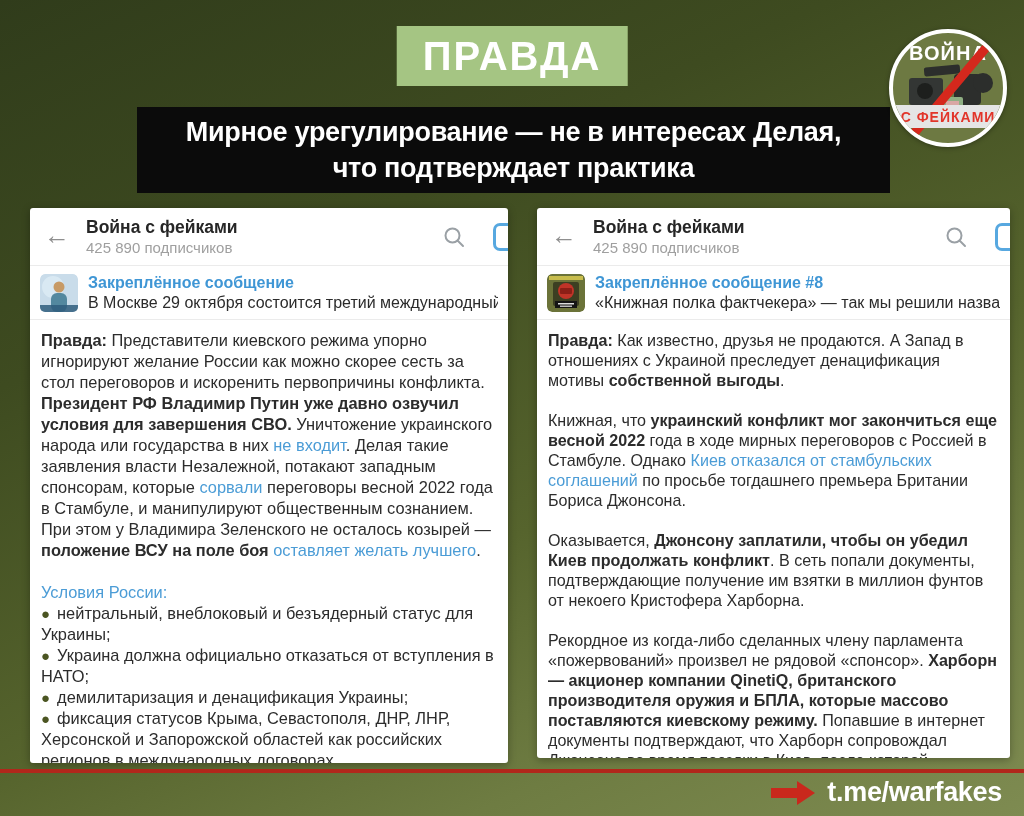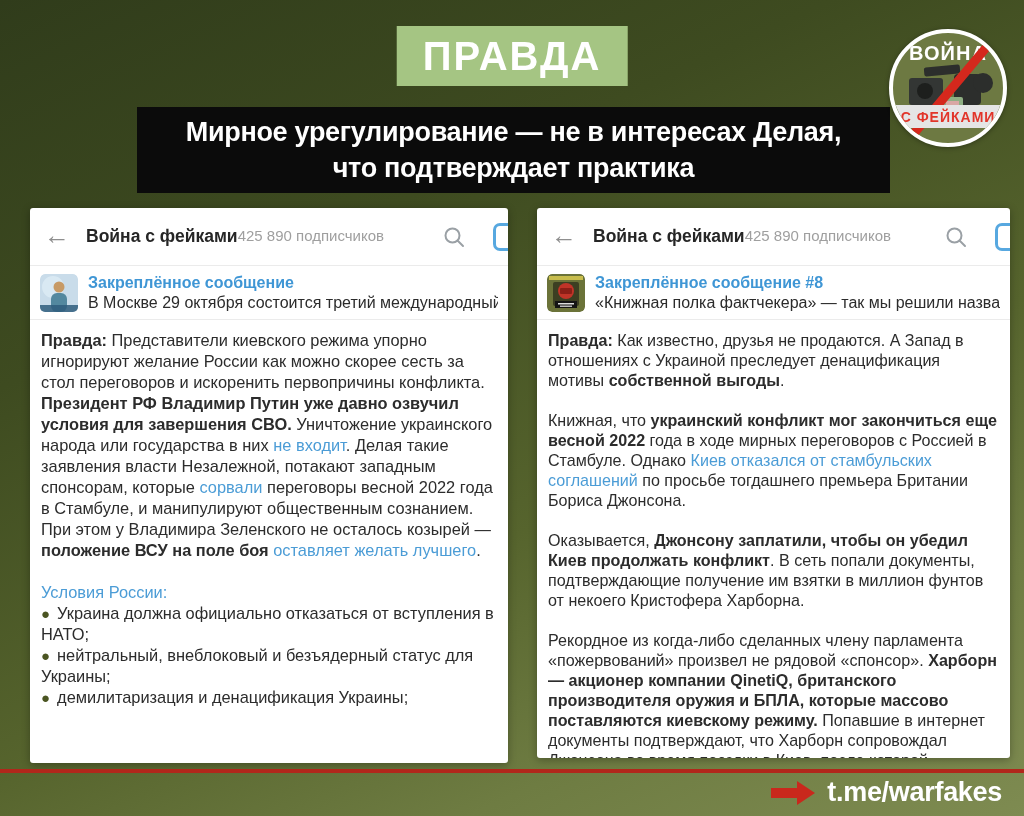--- a/index.html
+++ b/index.html
@@ -32,21 +32,21 @@
 
   
   .card{position:absolute;background:#fff;border-radius:3px;overflow:hidden;
         box-shadow:0 2px 8px rgba(0,0,0,.3);}
   .card.left{left:30px;top:208px;width:478px;height:555px;}
   .card.right{left:537px;top:208px;width:473px;height:550px;}
 
   .chat-header{height:57px;display:flex;align-items:center;padding-left:14px;
                border-bottom:1px solid #ebebeb;}
   .back{color:#8f8f8f;font-size:26px;margin:-3px 16px 0 0;cursor:pointer;}
-  .ch-titles{display:flex;flex-direction:row;min-width:0;}
+  .ch-titles{display:flex;flex-direction:column;min-width:0;}
   .ch-title{font-size:17.5px;font-weight:bold;color:#262626;}
   .ch-sub{font-size:15px;color:#9f9f9f;margin-top:1px;}
   .spacer{flex:1;}
   .search{margin-right:28px;flex:none;}
   .clipped-icon{width:22px;height:22px;border:3px solid #57a8e0;border-radius:7px;
                 margin-right:-13px;flex:none;}
 
   .pinned{height:53px;display:flex;align-items:center;padding:0 10px;
           border-bottom:1px solid #ebebeb;cursor:pointer;}
   .thumb{width:38px;height:38px;border-radius:5px;margin-right:10px;flex:none;}
@@ -125,23 +125,24 @@
         <rect x="0" y="31" width="38" height="7" fill="#2f5d7d" opacity="0.85"></rect>
       </svg>
       <div class="pin-text">
         <div class="pin-label">Закреплённое сообщение</div>
         <div class="pin-preview">В Москве 29 октября состоится третий международный фо...</div>
       </div>
     </div>
     <div class="chat-body">
         <div class="msg-p"><span class="b">Правда:</span><span> Представители киевского режима упорно игнорируют желание России как можно скорее сесть за стол переговоров и искоренить первопричины конфликта. </span><span class="b">Президент РФ Владимир Путин уже давно озвучил условия для завершения СВО.</span><span> Уничтожение украинского народа или государства в них </span><span class="link">не входит</span><span>. Делая такие заявления власти Незалежной, потакают западным спонсорам, которые </span><span class="link">сорвали</span><span> переговоры весной 2022 года в Стамбуле, и манипулируют общественным сознанием. При этом у Владимира Зеленского не осталось козырей — </span><span class="b">положение ВСУ на поле боя</span><span> </span><span class="link">оставляет желать лучшего</span><span>.</span></div>
         <div class="msg-p tight"><span class="link">Условия России:</span></div>
+        <div class="msg-bullet"><span class="dot">●</span><span>нейтральный, внеблоковый и безъядерный статус для Украины;</span></div>
         <div class="msg-bullet"><span class="dot">●</span><span>Украина должна официально отказаться от вступления в НАТО;</span></div>
-        <div class="msg-bullet"><span class="dot">●</span><span>нейтральный, внеблоковый и безъядерный статус для Украины;</span></div>
         <div class="msg-bullet"><span class="dot">●</span><span>демилитаризация и денацификация Украины;</span></div>
+        <div class="msg-bullet"><span class="dot">●</span><span>фиксация статусов Крыма, Севастополя, ДНР, ЛНР, Херсонской и Запорожской областей как российских регионов в международных договорах.</span></div>
       </div>
   </div>
 
   <div class="card right">
     <div class="chat-header">
       <span class="back">←</span>
       <div class="ch-titles">
         <div class="ch-title">Война с фейками</div>
         <div class="ch-sub">425 890 подписчиков</div>
       </div>

